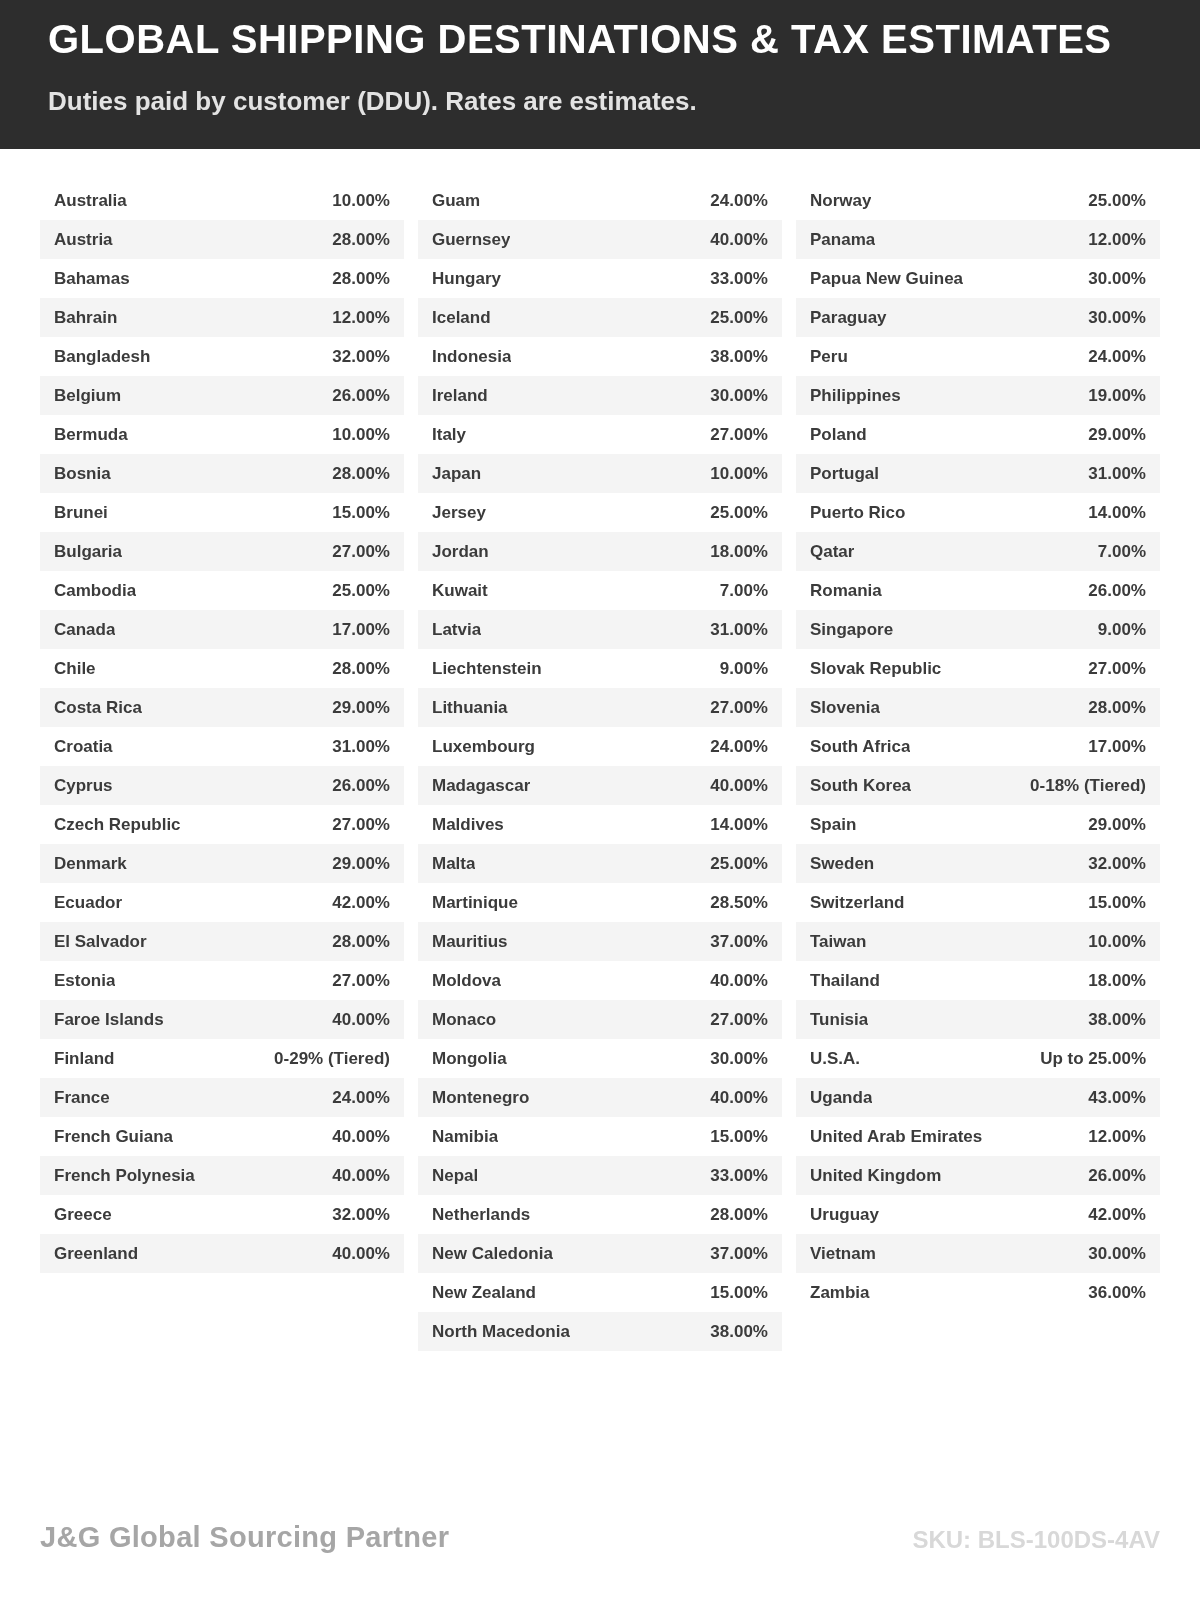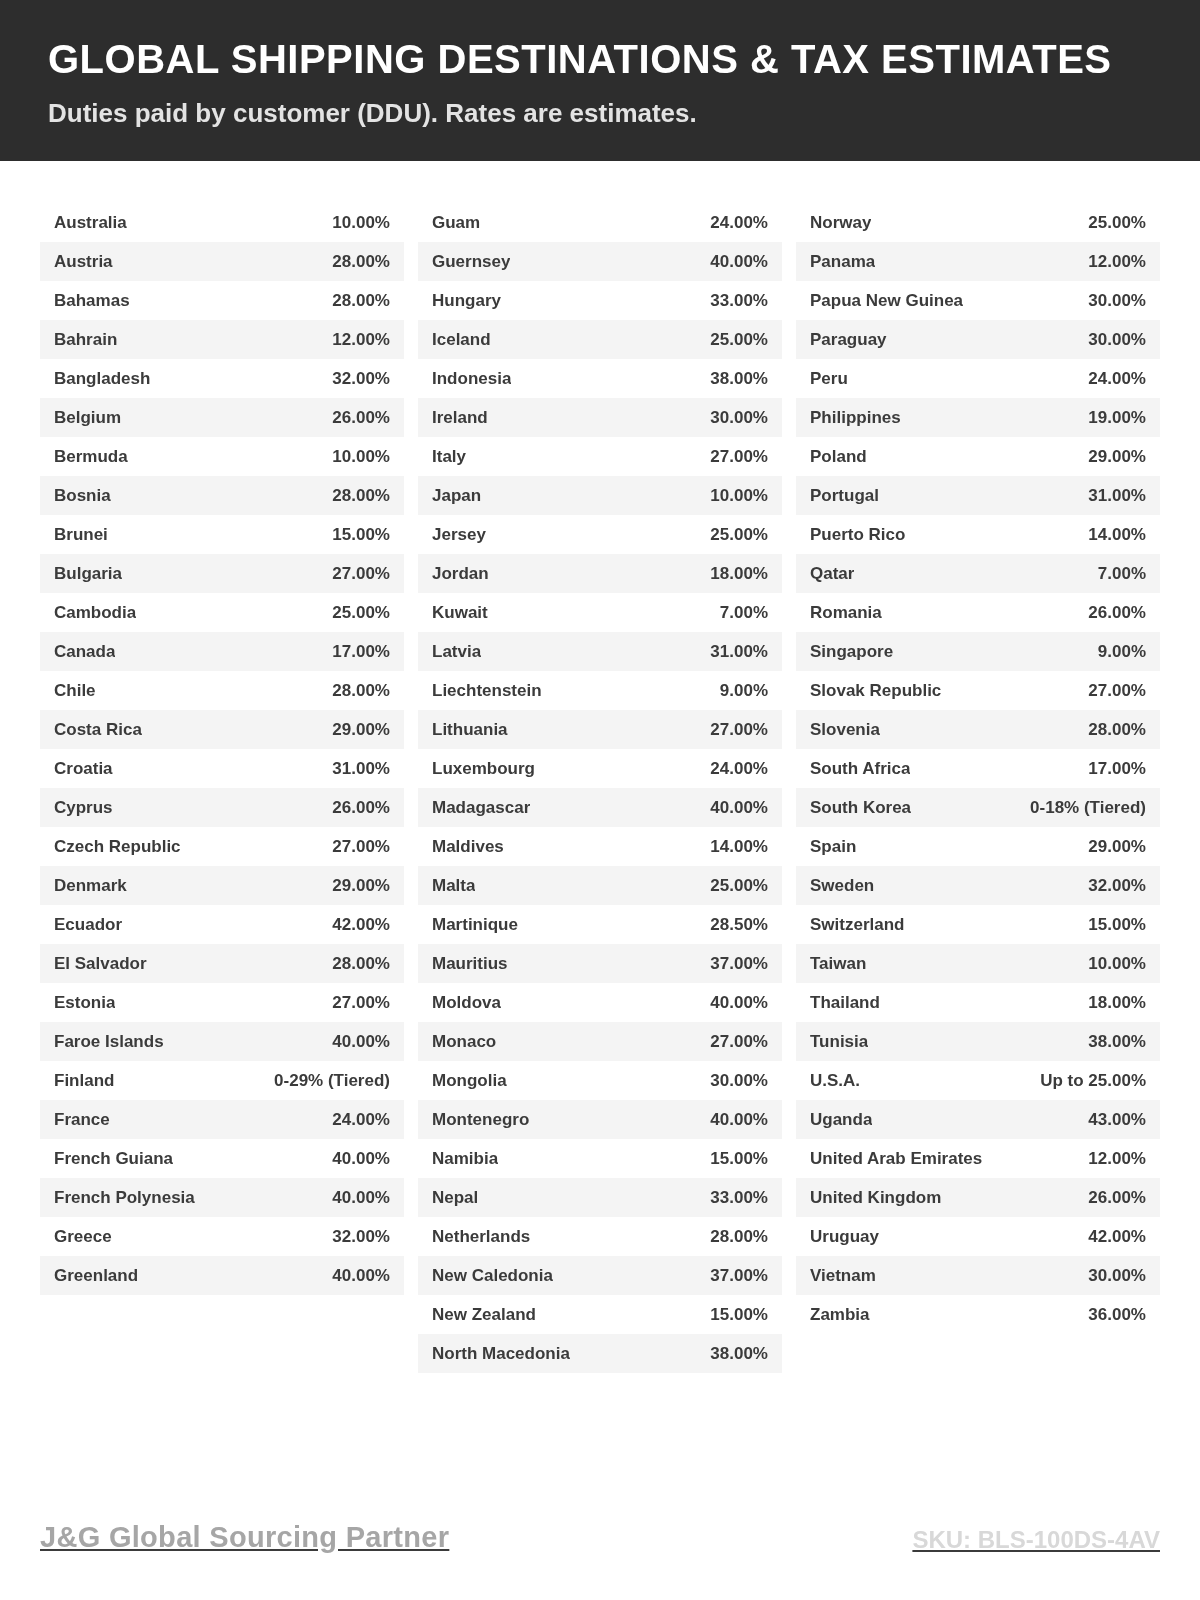--- a/index.html
+++ b/index.html
@@ -13,40 +13,40 @@
   }
   .page {
     width: 1200px;
     height: 1600px;
     display: flex;
     flex-direction: column;
     background: #ffffff;
   }
   .header {
     background: #2d2d2d;
-    padding: 36px 48px 32px 48px;
+    padding: 16px 48px 32px 48px;
   }
   .header h1 {
     color: #ffffff;
     font-size: 40px;
     font-weight: 800;
     letter-spacing: 0.5px;
     line-height: 1.15;
     white-space: nowrap;
   }
   .header p {
     color: #e3e3e3;
     font-size: 26px;
     font-weight: 700;
-    margin-top: 16px;
+    margin-top: 24px;
   }
   .table-area {
     display: flex;
     gap: 14px;
-    padding: 42px 40px 0 40px;
+    padding: 32px 40px 0 40px;
     align-items: flex-start;
   }
   .col { flex: 1; min-width: 0; }
   .row {
     display: flex;
     justify-content: space-between;
     align-items: center;
     height: 39px;
     padding: 0 14px;
     font-size: 17px;
@@ -64,21 +64,20 @@
   .row .rate {
     white-space: nowrap;
     text-align: right;
   }
   .footer {
     margin-top: auto;
     display: flex;
     justify-content: space-between;
     align-items: flex-end;
     padding: 0 40px 46px 40px;
-    text-decoration: underline;
   }
   .brand {
     color: #a6a6a6;
     font-size: 29px;
     font-weight: 800;
     letter-spacing: 0.3px;
   }
   .sku {
     color: #d8d8d8;
     font-size: 24px;

